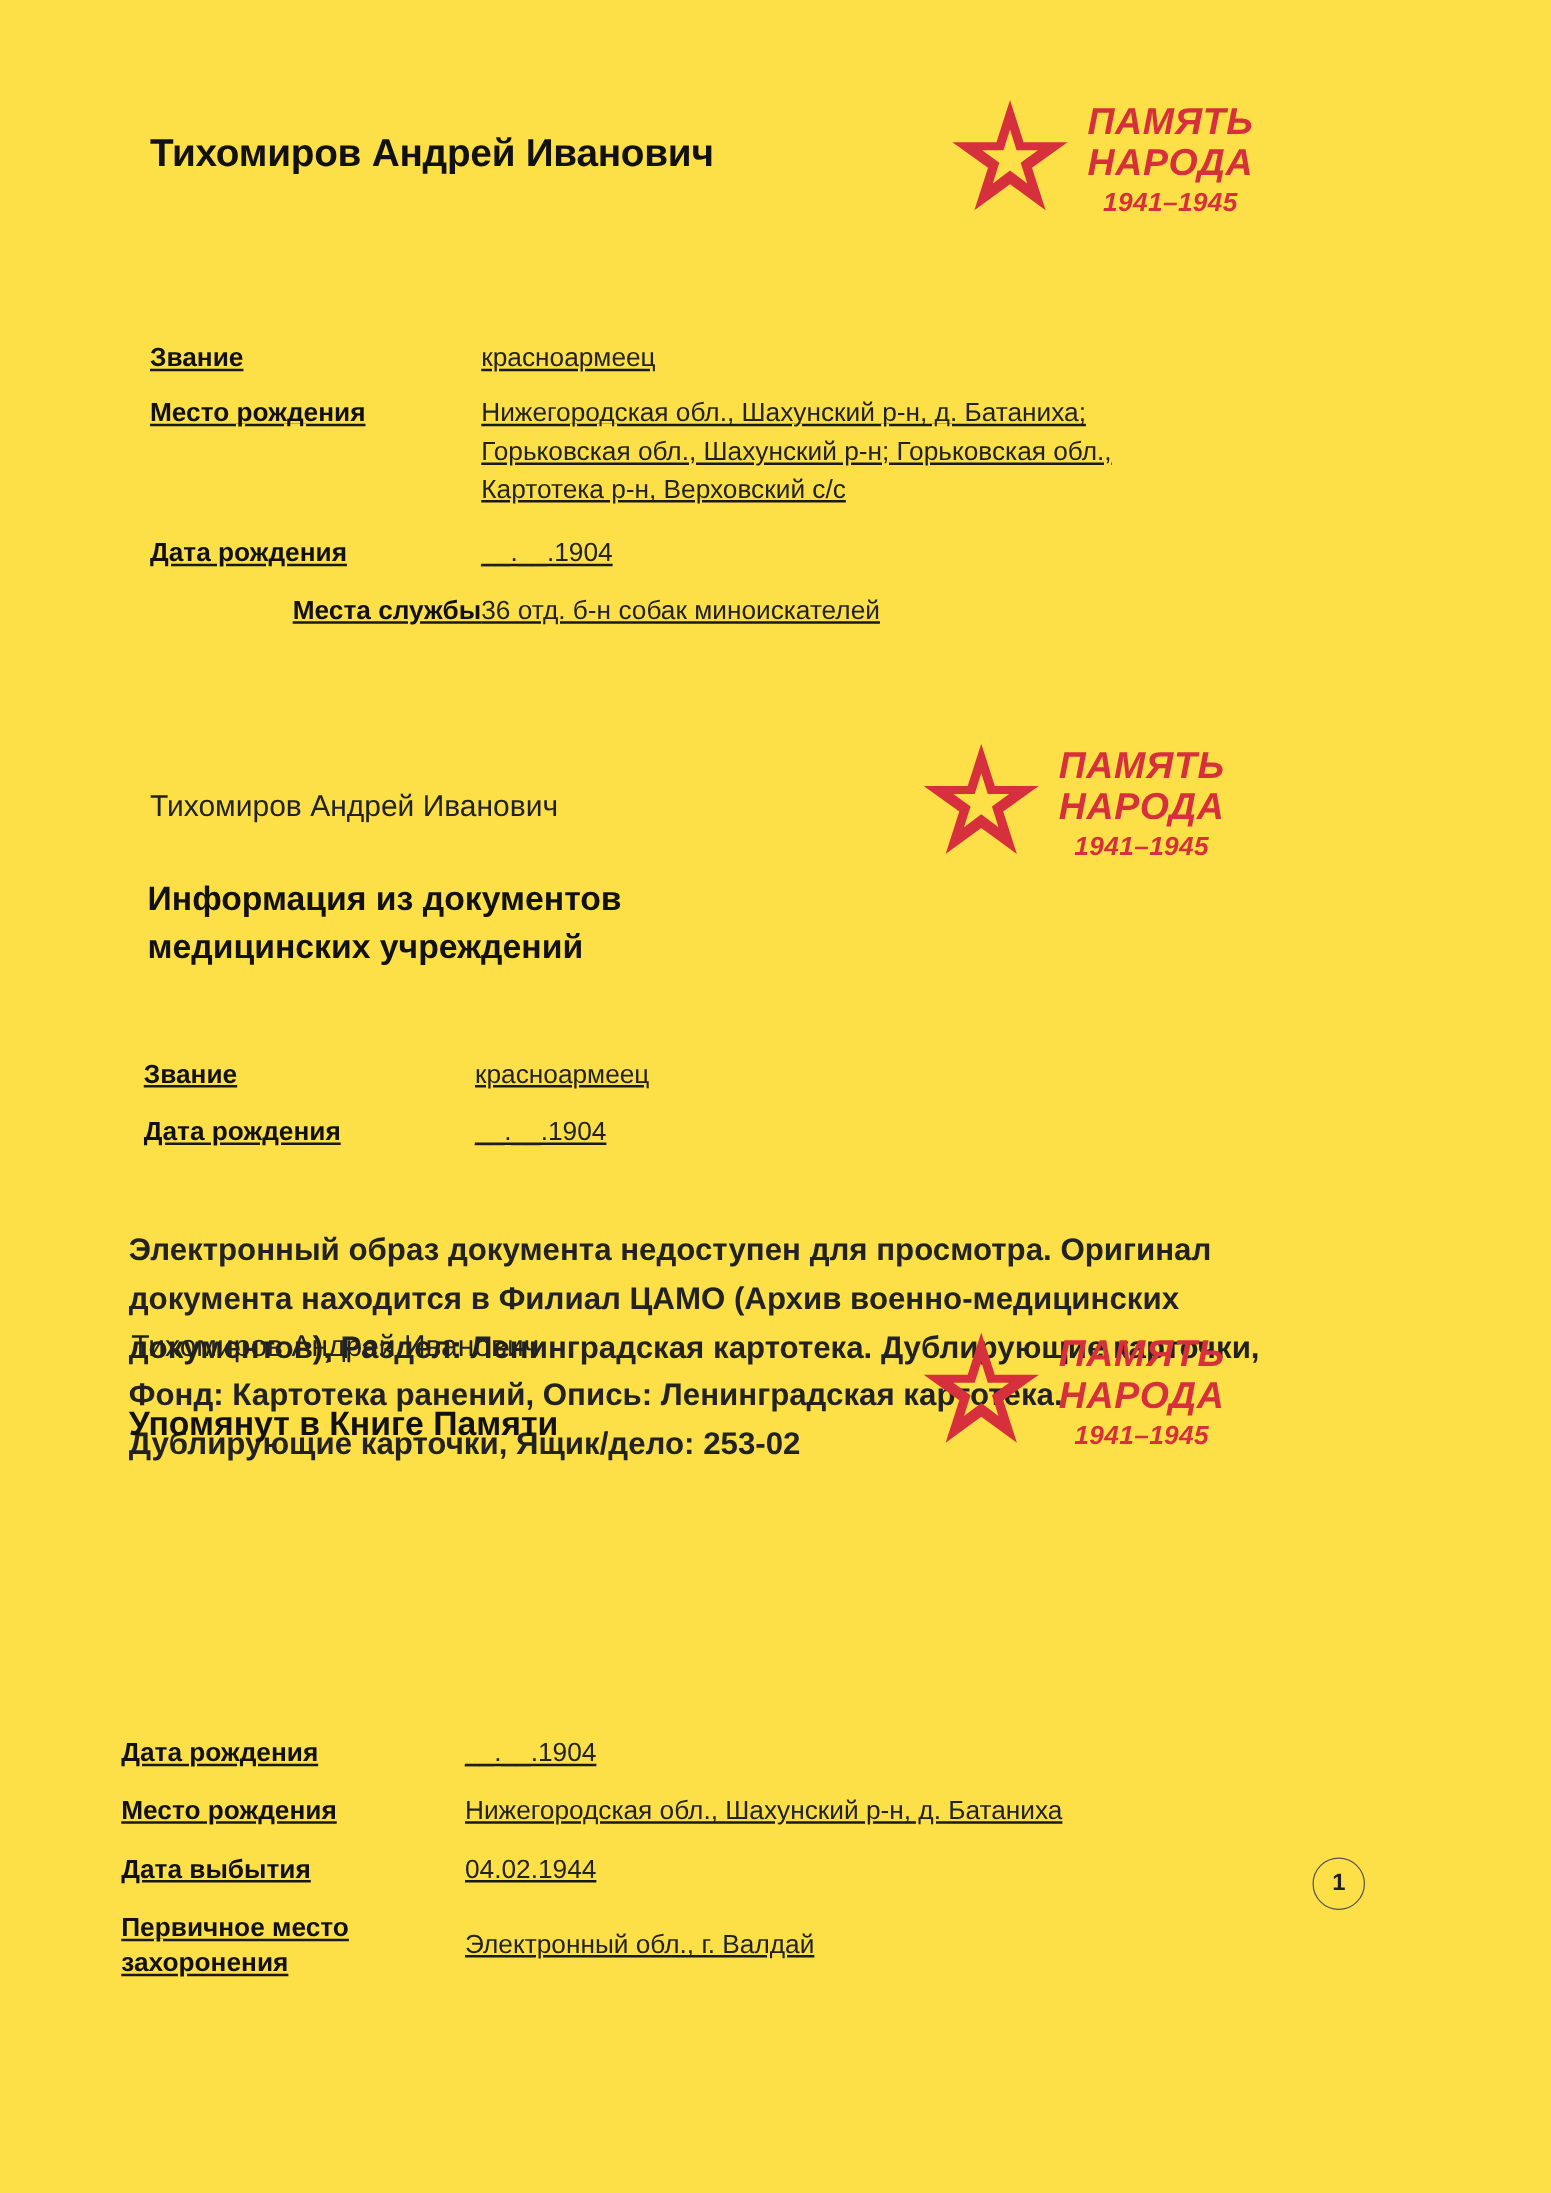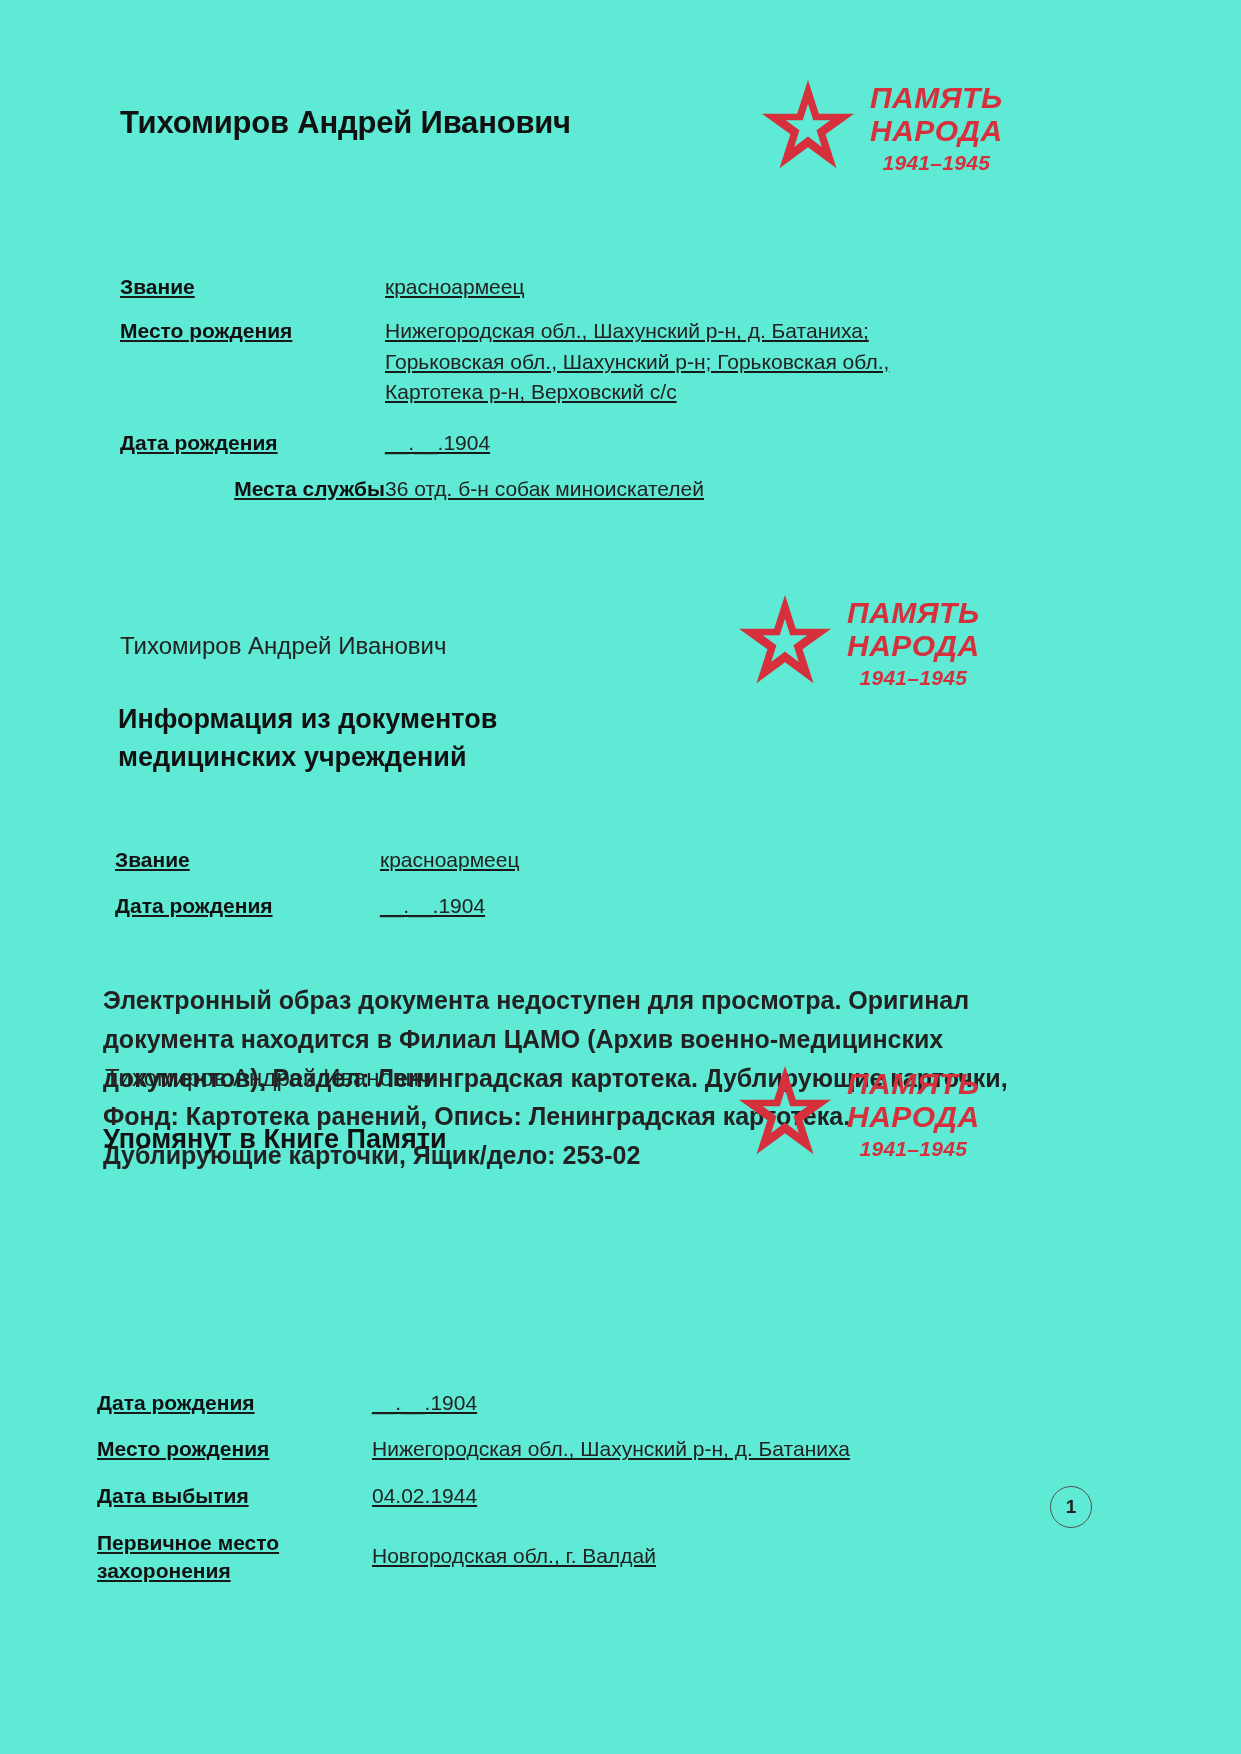--- a/index.html
+++ b/index.html
@@ -9,21 +9,21 @@
   }
   body {
     font-family: "Liberation Sans", sans-serif;
     color: #1a1a1a;
     -webkit-font-smoothing: antialiased;
   }
   .page {
     position: relative;
     width: 1241px;
     height: 1754px;
-    background: #5eead4;
+    background: #fde047;
     overflow: hidden;
     box-sizing: border-box;
   }
 
   
   .logo {
     position: absolute;
     display: flex;
     align-items: center;
     gap: 14px;
@@ -227,19 +227,19 @@
       <span class="field-label" style="width:275px;">Место рождения</span>
       <span class="field-value">Нижегородская обл., Шахунский р-н, д. Батаниха</span>
     </div>
     <div class="field-row" style="margin-top:16px;">
       <span class="field-label" style="width:275px;">Дата выбытия</span>
       <span class="field-value">04.02.1944</span>
     </div>
     <div class="field-row" style="margin-top:18px; align-items:center;">
       <span class="field-label" style="width:275px; white-space:pre-line; line-height:1.3;">Первичное место
 захоронения</span>
-      <span class="field-value">Новгородская обл., г. Валдай</span>
+      <span class="field-value">Электронный обл., г. Валдай</span>
     </div>
   </div>
 
   <div class="page-badge" style="left:1050px; top:1486px;">1</div>
 
 </div>
 
 </body></html>

